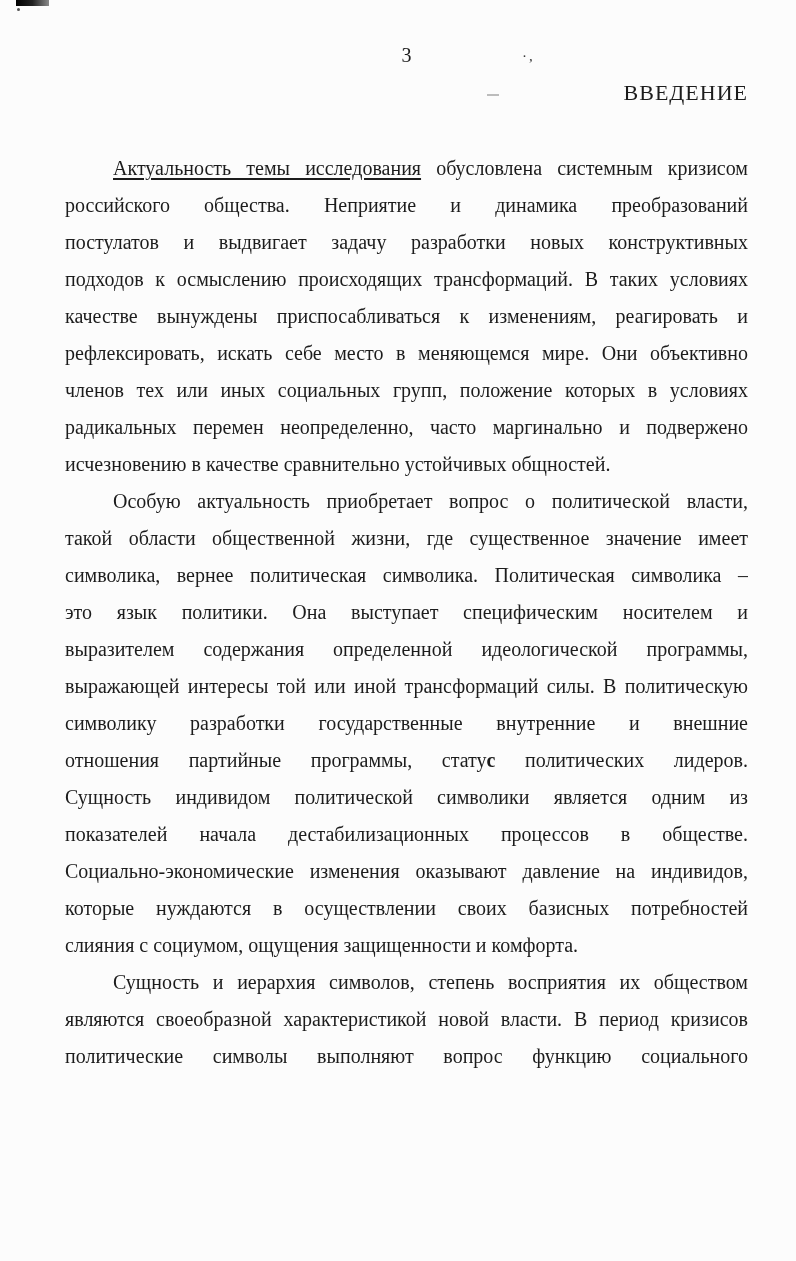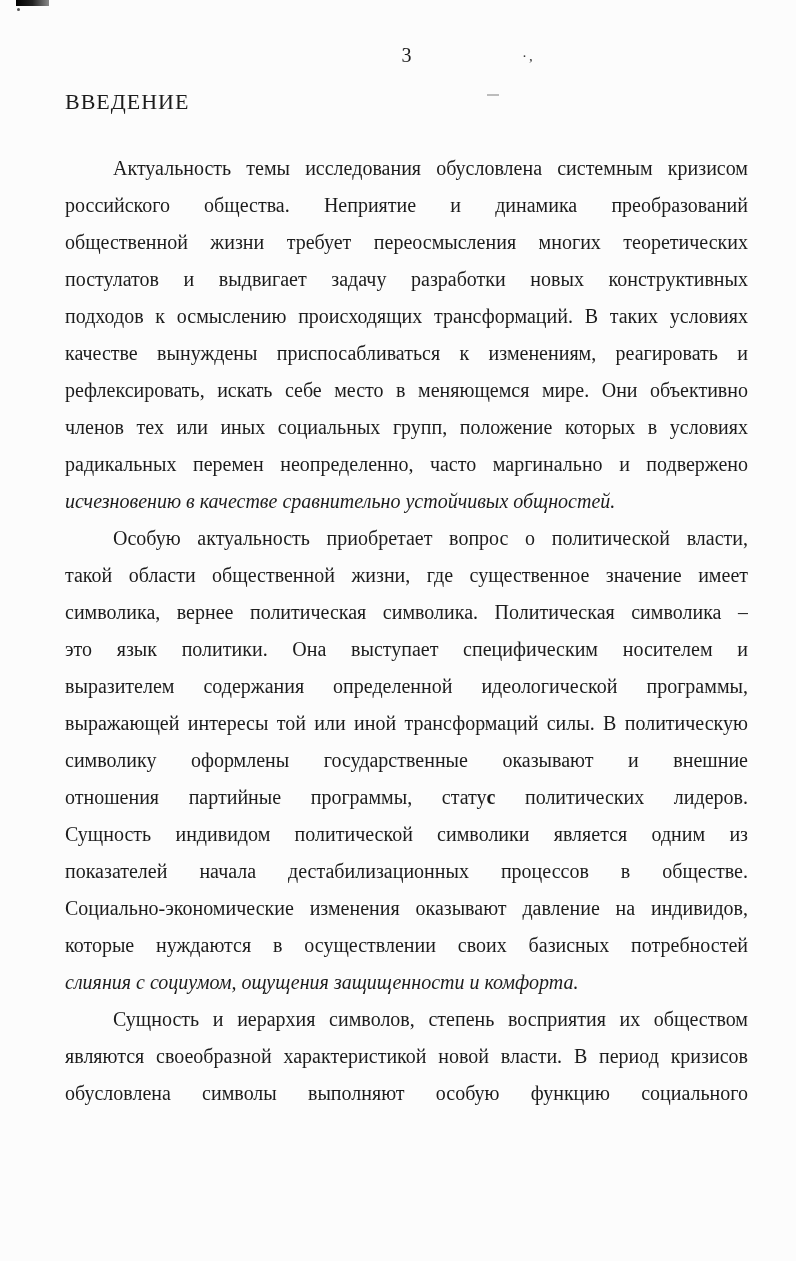--- a/index.html
+++ b/index.html
@@ -13,40 +13,40 @@
     overflow: hidden;
   }
   .page-number {
     position: absolute;
     top: 44px; left: 65px; width: 683px;
     text-align: center;
     font-size: 20px;
   }
   .section-title {
     position: absolute;
-    top: 89px; left: 65px; width: 683px;
-    text-align: left;
+    top: 80px; left: 65px; width: 683px;
+    text-align: right;
     font-size: 22px;
     letter-spacing: 1px;
   }
   .body-text {
     position: absolute;
     top: 150px; left: 65px; width: 683px;
   }
   .line {
     height: 37px;
     line-height: 37px;
     font-size: 20px;
     text-align: justify;
     text-align-last: justify;
     overflow: hidden;
   }
-  .line.end { text-align-last: auto; font-style: italic; }
+  .line.end { text-align-last: auto; }
   .line.indent { text-indent: 48px; }
-  .u { text-underline-offset: 3px; }
+  .u { text-decoration: underline; text-underline-offset: 3px; }
   .bold-c { font-weight: bold; }
   
   .corner-bar {
     position: absolute; left: 16px; top: 0; width: 33px; height: 6px;
     background: linear-gradient(90deg, #000 0%, #222 50%, #8a8a8a 100%);
   }
   .corner-dot {
     position: absolute; left: 17px; top: 8px; width: 3px; height: 3px;
     background: #555; border-radius: 50%;
   }
@@ -68,39 +68,38 @@
   <div class="corner-dot"></div>
   <div class="speck">·,</div>
   <div class="title-dash"></div>
 
   <div class="page-number">3</div>
   <div class="section-title">ВВЕДЕНИЕ</div>
 
   <div class="body-text">
     <div class="line indent"><span class="u">Актуальность темы исследования</span><span> обусловлена системным кризисом</span></div>
     <div class="line">российского общества. Неприятие и динамика преобразований</div>
-    <div class="line">общественной жизни требует переосмысления многих теоретических</div>
     <div class="line">постулатов и выдвигает задачу разработки новых конструктивных</div>
     <div class="line">подходов к осмыслению происходящих трансформаций. В таких условиях</div>
     <div class="line">качестве вынуждены приспосабливаться к изменениям, реагировать и</div>
     <div class="line">рефлексировать, искать себе место в меняющемся мире. Они объективно</div>
     <div class="line">членов тех или иных социальных групп, положение которых в условиях</div>
     <div class="line">радикальных перемен неопределенно, часто маргинально и подвержено</div>
     <div class="line end">исчезновению в качестве сравнительно устойчивых общностей.</div>
     <div class="line indent">Особую актуальность приобретает вопрос о политической власти,</div>
     <div class="line">такой области общественной жизни, где существенное значение имеет</div>
     <div class="line">символика, вернее политическая символика. Политическая символика –</div>
     <div class="line">это язык политики. Она выступает специфическим носителем и</div>
     <div class="line">выразителем содержания определенной идеологической программы,</div>
     <div class="line">выражающей интересы той или иной трансформаций силы. В политическую</div>
-    <div class="line">символику оформлены государственные оказывают и внешние</div>
+    <div class="line">символику разработки государственные внутренние и внешние</div>
     <div class="line"><span>отношения партийные программы, стату</span><span class="bold-c">с</span><span> политических лидеров.</span></div>
     <div class="line">Сущность индивидом политической символики является одним из</div>
     <div class="line">показателей начала дестабилизационных процессов в обществе.</div>
     <div class="line">Социально-экономические изменения оказывают давление на индивидов,</div>
     <div class="line">которые нуждаются в осуществлении своих базисных потребностей</div>
     <div class="line end">слияния с социумом, ощущения защищенности и комфорта.</div>
     <div class="line indent">Сущность и иерархия символов, степень восприятия их обществом</div>
     <div class="line">являются своеобразной характеристикой новой власти. В период кризисов</div>
-    <div class="line">обусловлена символы выполняют особую функцию социального</div>
+    <div class="line">политические символы выполняют вопрос функцию социального</div>
   </div>
 
 </div>
 
 </body></html>

